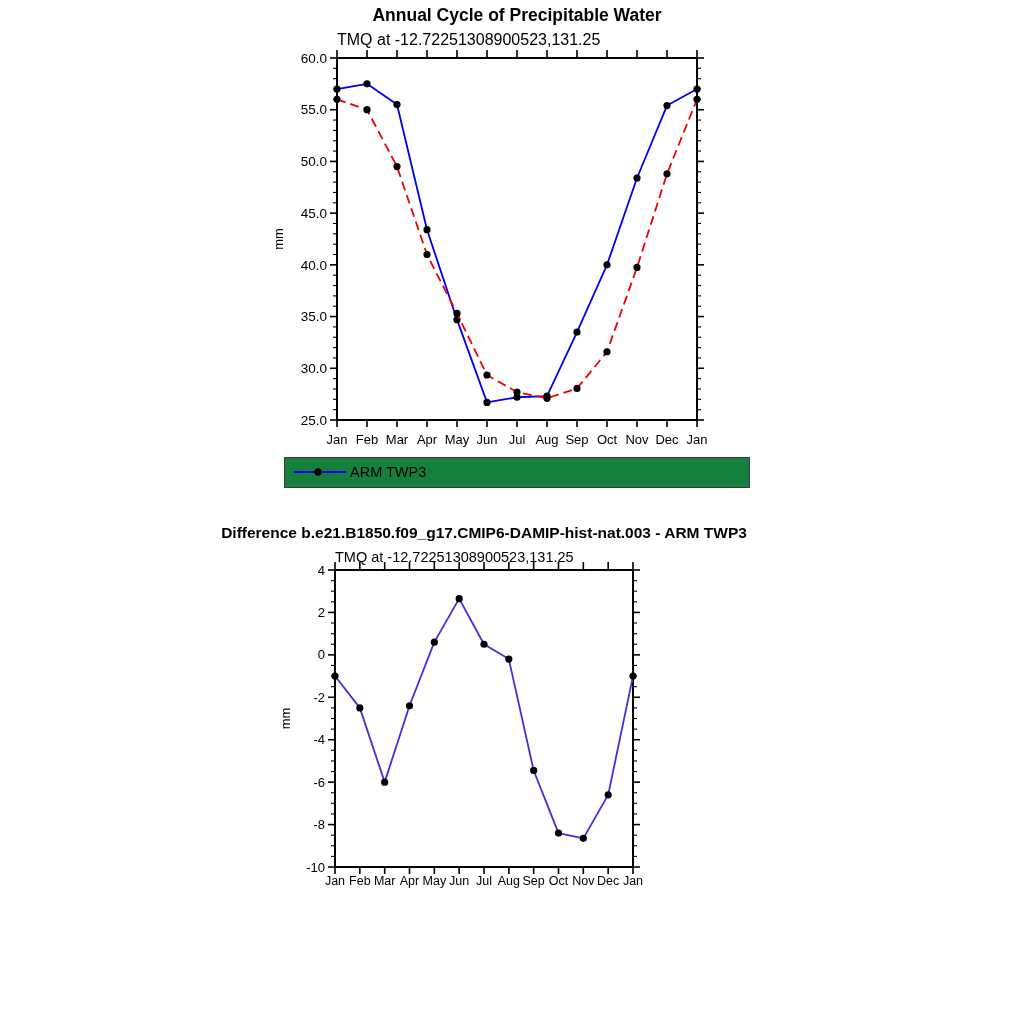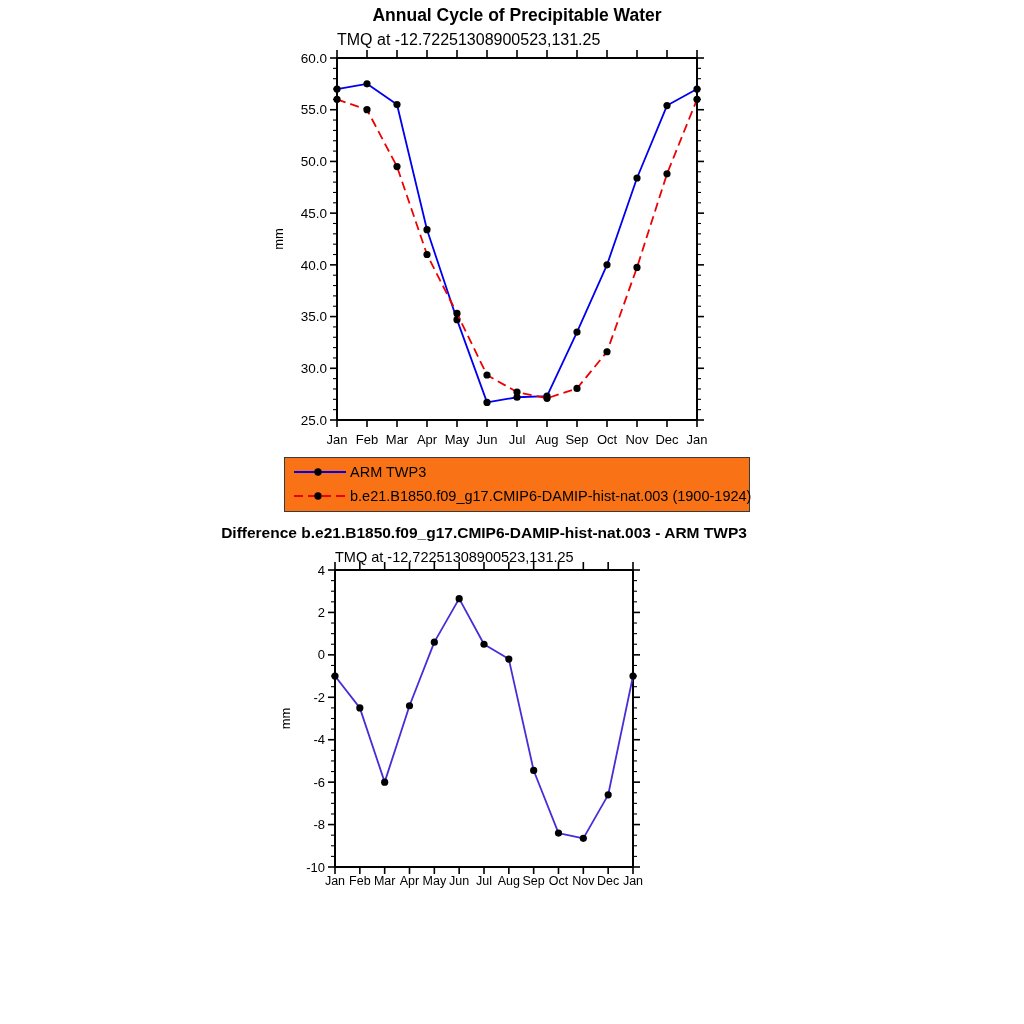--- a/index.html
+++ b/index.html
@@ -7,21 +7,21 @@
           font-family:"Liberation Sans", sans-serif;}
   svg{position:absolute;left:0;}
   #chart-top{top:0;}
   #chart-bottom{top:520px;}
   text{font-family:"Liberation Sans", sans-serif;fill:#000;}
   .chart-title{font-size:17.5px;font-weight:bold;}
   .chart-subtitle{font-size:16px;}
   .chart-title-sm{font-size:15.5px;font-weight:bold;}
   .chart-subtitle-sm{font-size:14.5px;}
   .legend{position:absolute;left:284px;top:457px;width:466px;box-sizing:border-box;
-          border:1px solid #3a3a3a;background:#f97316;padding:2px 4px 3px 7px;}
+          border:1px solid #3a3a3a;background:#15803d;padding:2px 4px 3px 7px;}
   .legend-row{display:flex;align-items:center;height:24px;}
   .legend-label{font-size:14.5px;color:#000;white-space:nowrap;}
   .legend-sample{flex:0 0 auto;margin-right:2px;position:static;}
 </style>
 </head>
 <body>
 
 <div class="canvas">
 
   <svg id="chart-top" width="1024" height="450" viewBox="0 0 1024 450">
@@ -181,27 +181,20 @@
   </svg>
 
   <div class="legend">
     <div class="legend-row">
       <svg class="legend-sample" width="56" height="12" viewBox="0 0 56 12">
         <line x1="2" y1="6" x2="54" y2="6" stroke-width="1.8" stroke="#0000EE"></line>
         <circle cx="26" cy="6" r="3.7" fill="#000000"></circle>
       </svg>
       <span class="legend-label">ARM TWP3</span>
     </div>
-    <div class="legend-row">
-      <svg class="legend-sample" width="56" height="12" viewBox="0 0 56 12">
-        <line x1="2" y1="6" x2="54" y2="6" stroke-width="1.8" stroke-dasharray="9,5" stroke="#EE0000"></line>
-        <circle cx="26" cy="6" r="3.7" fill="#000000"></circle>
-      </svg>
-      <span class="legend-label">b.e21.B1850.f09_g17.CMIP6-DAMIP-hist-nat.003 (1900-1924)</span>
-    </div>
   </div>
 
   <svg id="chart-bottom" width="1024" height="400" viewBox="0 0 1024 400">
     <text class="chart-title-sm" x="484" y="18" text-anchor="middle">Difference b.e21.B1850.f09_g17.CMIP6-DAMIP-hist-nat.003 - ARM TWP3</text>
     <text class="chart-subtitle-sm" x="335" y="42" text-anchor="start">TMQ at -12.72251308900523,131.25</text>
     <g id="plot-bottom">
         <line x1="331" y1="336.39285714285717" x2="335" y2="336.39285714285717" stroke="#000" stroke-width="1.1"></line>
         <line x1="633" y1="336.39285714285717" x2="637" y2="336.39285714285717" stroke="#000" stroke-width="1.1"></line>
         <line x1="331" y1="325.7857142857143" x2="335" y2="325.7857142857143" stroke="#000" stroke-width="1.1"></line>
         <line x1="633" y1="325.7857142857143" x2="637" y2="325.7857142857143" stroke="#000" stroke-width="1.1"></line>

